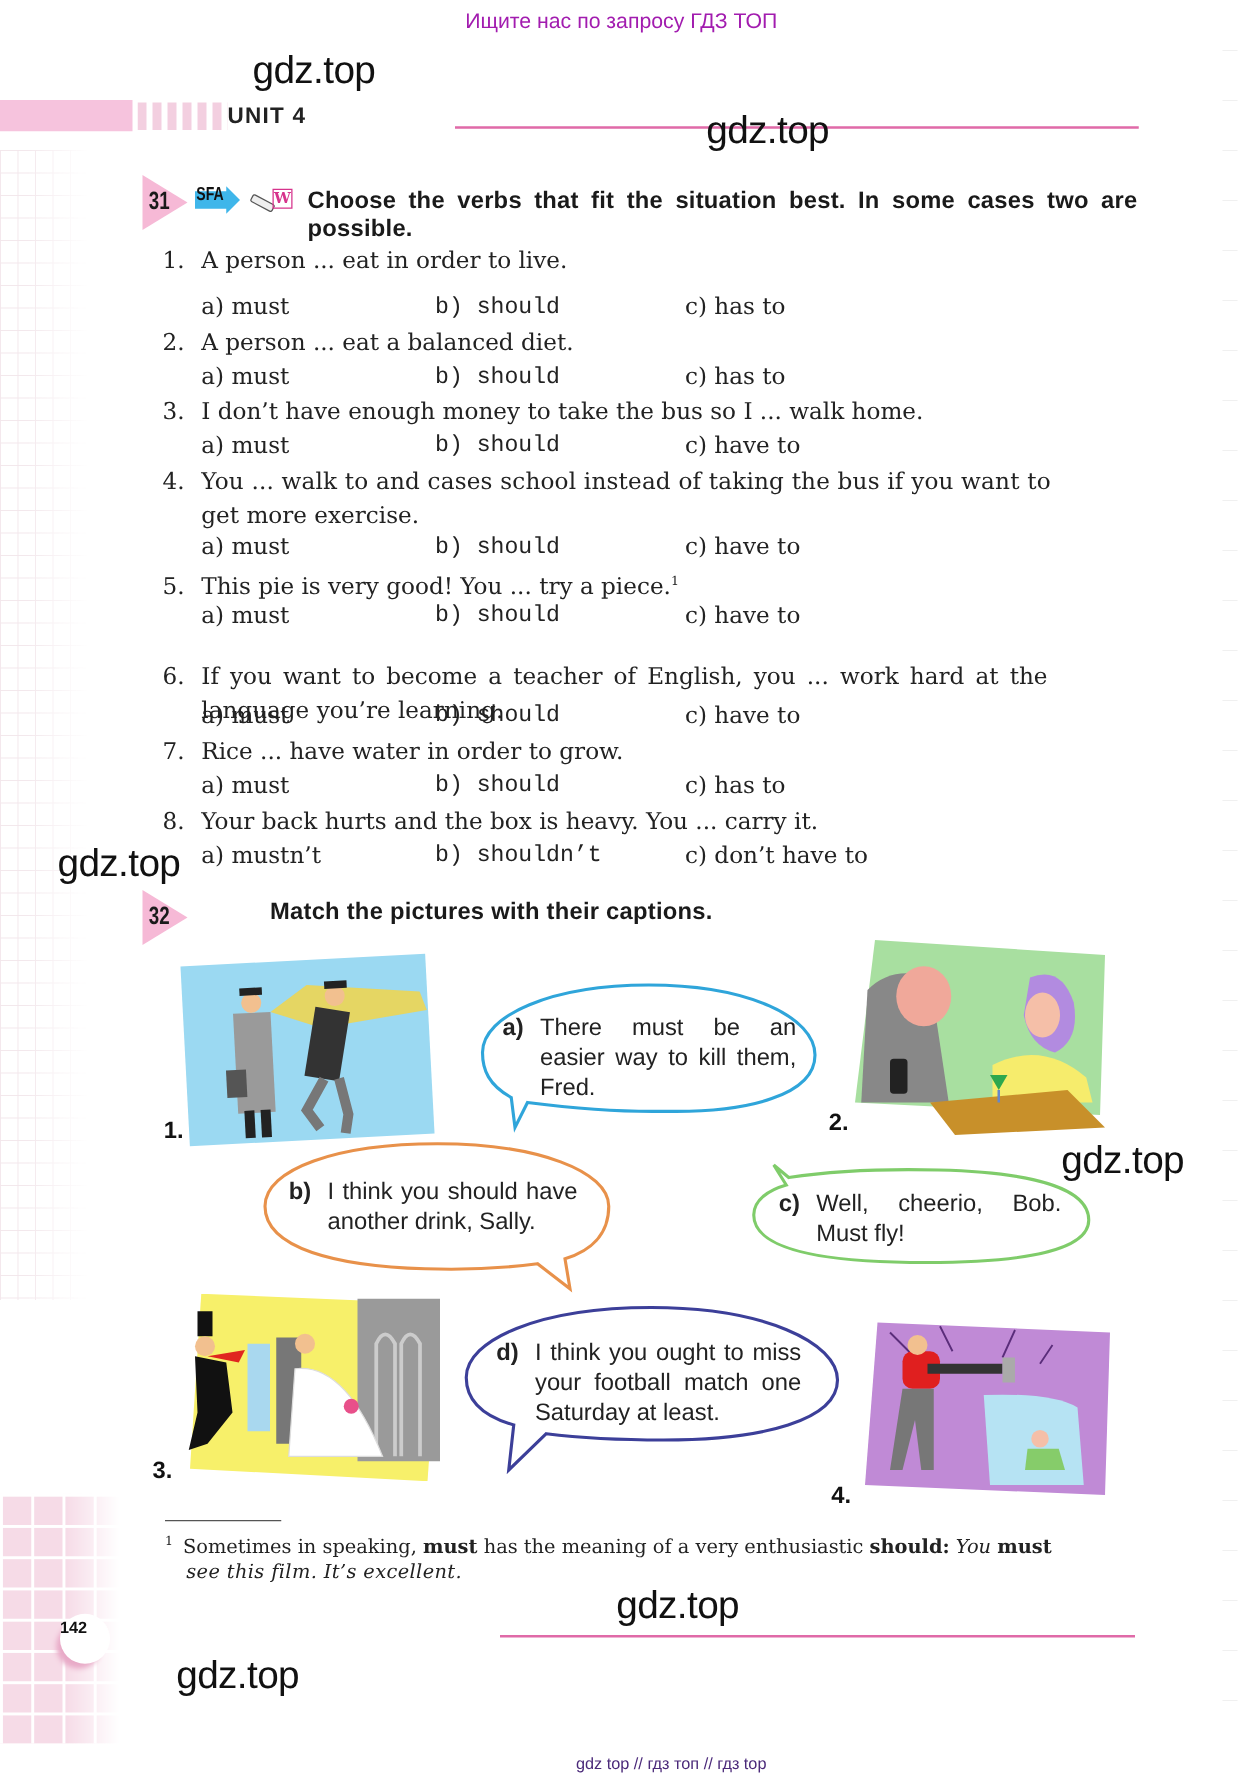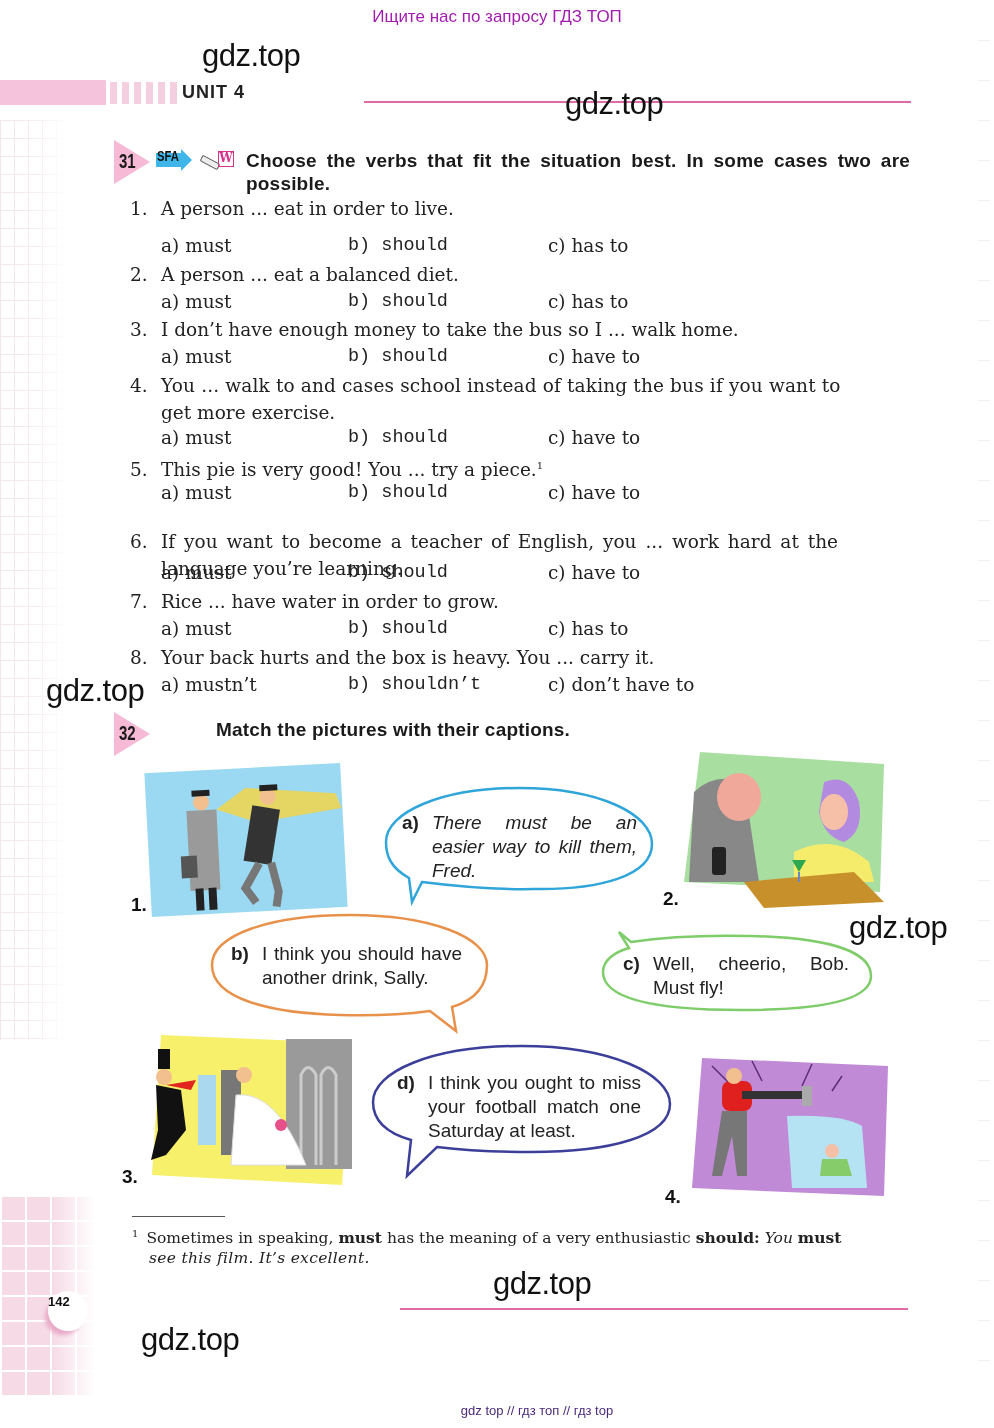--- a/index.html
+++ b/index.html
@@ -209,21 +209,21 @@
     <rect x="114" y="120" width="2" height="10" fill="#68c"></rect>
   </svg>
 </div>
 <div class="abs pic-label" style="left:663px; top:888px;">2.</div>
 
 <div class="abs bubble" style="left:384px; top:786px; width:270px; height:115px;">
   <svg width="270" height="115">
       <path d="M135 2 C215 2 268 28 268 58 C268 90 215 104 150 103 C110 104 70 100 38 96 L28 116 L25 92 C7 82 2 70 2 56 C2 26 58 2 135 2 Z" fill="#fff" stroke="#2fa5da" stroke-width="2.5"></path>
     </svg>
   <div class="lbl" style="left:18px; top:25px;">a)</div>
-  <div class="btxt" style="left:48px; top:25px; width:205px;font-style:italic;">There must be an easier way to kill them, Fred.</div>
+  <div class="btxt" style="left:48px; top:25px; width:205px;">There must be an easier way to kill them, Fred.</div>
 </div>
 
 <div class="abs bubble" style="left:210px; top:913px; width:280px; height:122px;">
   <svg width="280" height="122">
       <path d="M140 2 C220 2 277 24 277 52 C277 75 262 88 242 94 L246 118 L220 98 C190 102 160 103 130 102 C60 100 2 86 2 52 C2 22 60 2 140 2 Z" fill="#fff" stroke="#e8914a" stroke-width="2.5"></path>
     </svg>
   <div class="lbl" style="left:21px; top:29px;">b)</div>
   <div class="btxt" style="left:52px; top:29px; width:200px;">I think you should have another drink, Sally.</div>
 </div>
 

